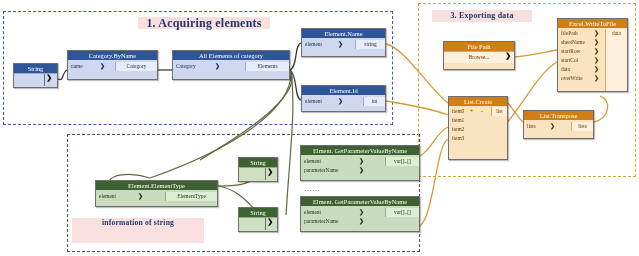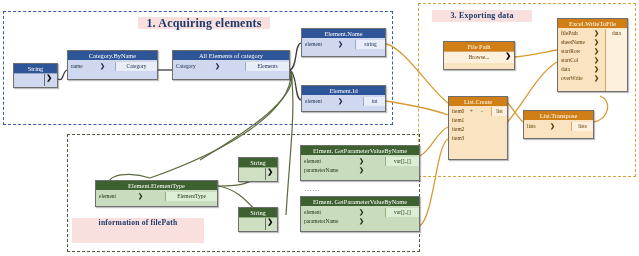--- a/index.html
+++ b/index.html
@@ -105,21 +105,21 @@
       <path d="M508,103 C515,112 520,120 523,122"></path>
       <path d="M594,122 C610,118 612,100 600,96"></path>
       <path d="M515,57 C535,55 545,52 557,50"></path>
       <path d="M500,130 C520,112 535,75 557,62"></path>
     </g>
   </svg>
 
   <div class="caption" style="left:138px;top:17px;width:132px;height:12px;font-size:12px;line-height:12px;">1. Acquiring elements</div>
 
   <div class="caption" style="left:72px;top:218px;width:132px;height:24px;font-size:7.6px;padding-top:1px;">
-    <div>information of filePath</div>
+    <div>information of string</div>
   </div>
 
   <div class="caption" style="left:432px;top:10px;width:100px;height:12px;font-size:8px;line-height:12px;">3. Exporting data</div>
 
   <div class="dots" style="left:305px;top:186px;">......</div>
 
   <div class="lit blue" style="left:13px;top:63px;width:45px;height:25px;">
     <div class="title">String</div>
     <div class="field">
       <div class="divider" style="left:30px;"></div>

